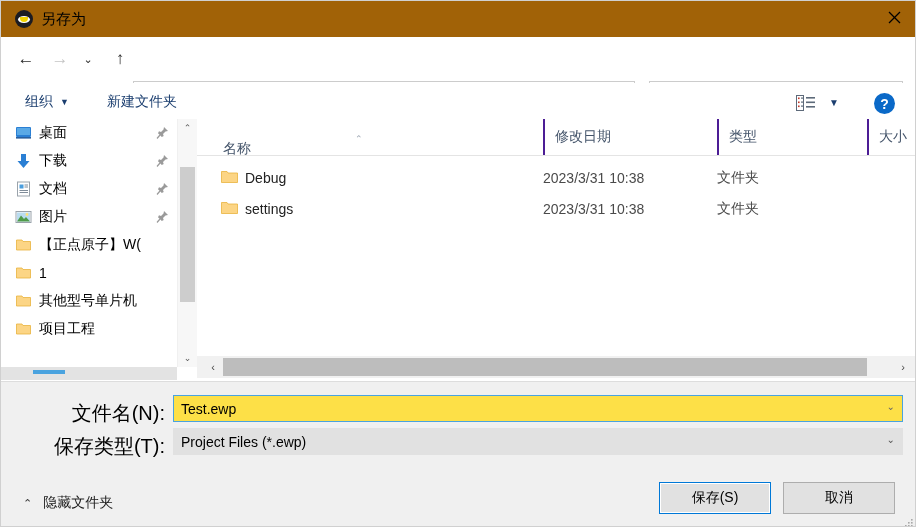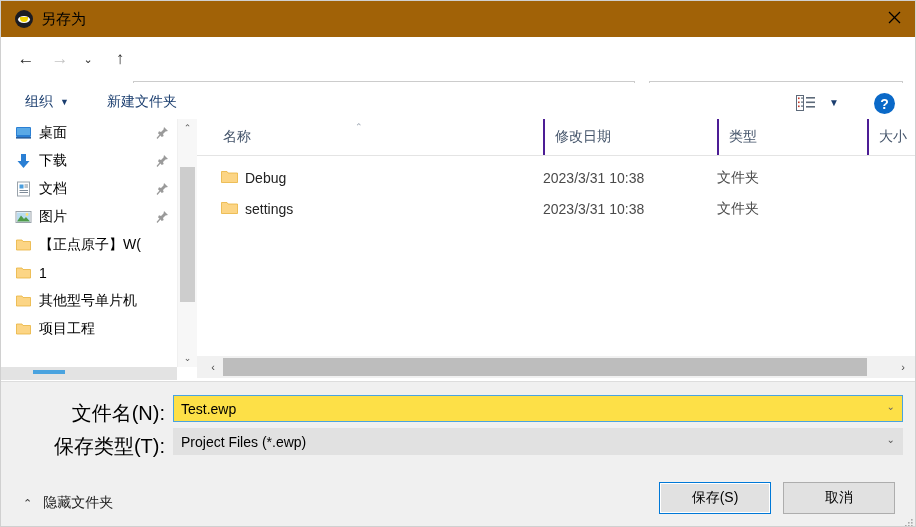--- a/index.html
+++ b/index.html
@@ -627,21 +627,21 @@
       <div class="sb-arrow up">⌃</div>
       <div class="sb-thumb"></div>
       <div class="sb-arrow down">⌄</div>
     </div>
     <div class="sb-horiz-side">
       <div class="thumb"></div>
     </div>
 
     <div class="filelist">
       <div class="col-head">
-        <div class="col first" style="left:0; width:346px;">
+        <div class="col first" style="left:0; width:346px;margin-top:12px;">
           <span>名称</span>
           <span class="sort-caret">⌃</span>
         </div>
         <div class="col" style="left:346px; width:174px;">修改日期</div>
         <div class="col" style="left:520px; width:150px;">类型</div>
         <div class="col" style="left:670px; width:50px;">大小</div>
       </div>
 
       <div class="row" style="top:45px;">
         <span class="row-folder-icon">

